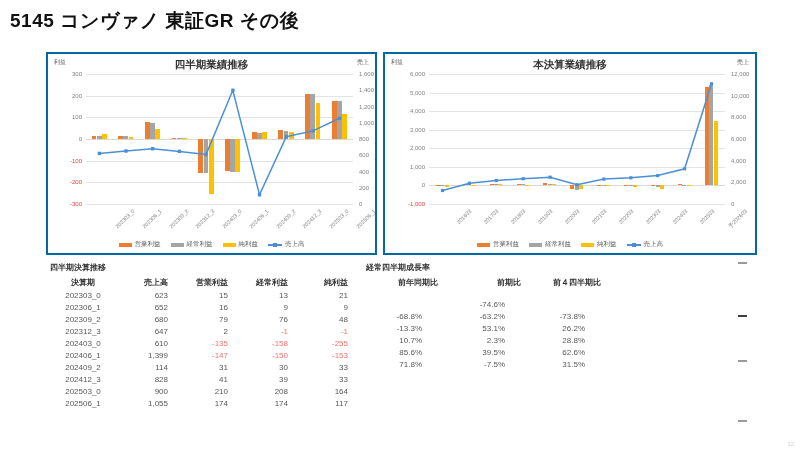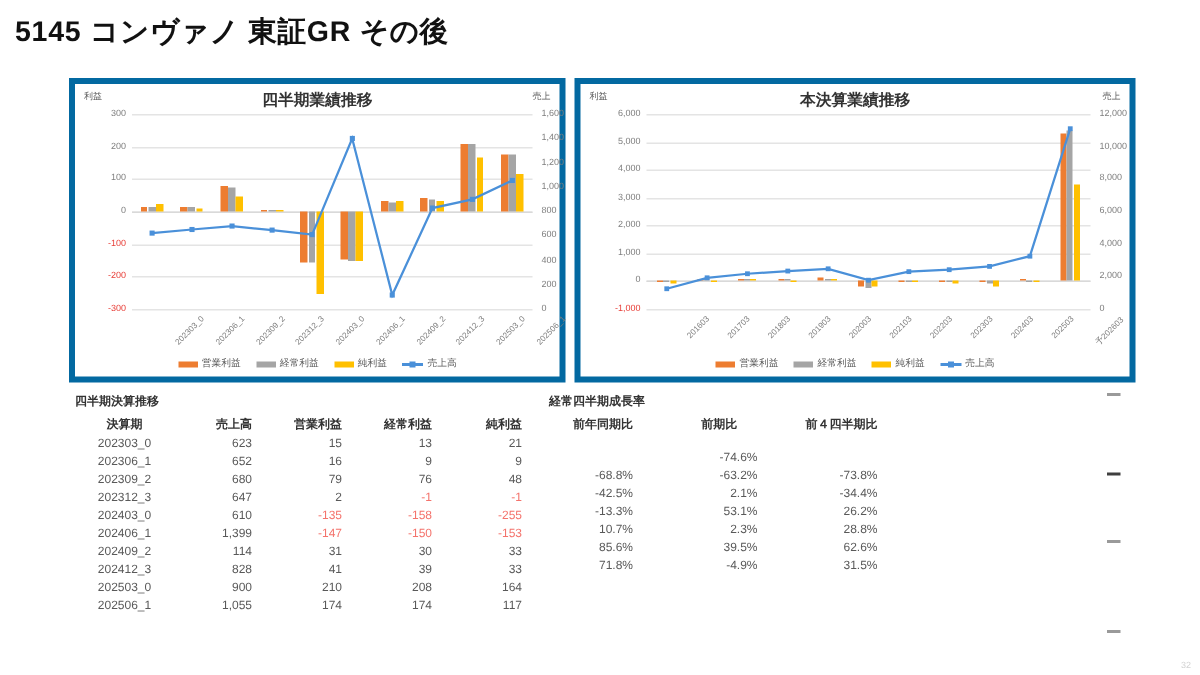--- a/index.html
+++ b/index.html
@@ -10,21 +10,21 @@
     overflow:hidden; position:relative;
   }
   
   #page-title {
     position:absolute; left:10px; top:8px;
     font-size:19px; font-weight:bold; color:#111; letter-spacing:0.5px;
     white-space:nowrap;
   }
   
   .chart-card {
-    position:absolute; background:#fff; border:4px solid #0369a1;
+    position:absolute; background:#fff; border:2px solid #0369a1;
   }
   #chart-quarterly { left:46px;  top:52px; width:331px; height:203px; }
   #chart-annual    { left:383px; top:52px; width:374px; height:203px; }
 
   .chart-title {
     position:absolute; left:0; right:0; top:4px; text-align:center;
     font-size:10.5px; font-weight:bold; color:#333;
   }
   .axis-cap { position:absolute; font-size:6px; color:#595959; }
   .axis-cap.left  { left:6px; top:4px; }
@@ -88,21 +88,21 @@
   #table-quarterly td.neg { color:#f4736c; }
   #table-quarterly thead th.period-h { width:66px; }
   #table-quarterly thead th.num-h { width:60px; padding-right:8px; text-align:right; }
 
   #table-growth {
     position:absolute; left:366px; top:262px;
     font-size:8px; color:#595959; border-collapse:collapse;
   }
   #table-growth td, #table-growth th { padding:1.5px 0; font-weight:normal; }
   #table-growth .g-caption { font-size:8px; font-weight:bold; color:#333; text-align:left; padding-bottom:2px; }
-  #table-growth thead th { font-weight:bold; color:#333; text-align:center; }
+  #table-growth thead th { font-weight:bold; color:#333; text-align:right; }
   #table-growth th.h1 { width:72px; }
   #table-growth th.h2 { width:83px; }
   #table-growth th.h3 { width:80px; }
   #table-growth td.g { text-align:right; padding-right:16px; }
 
   
   .clip-mark { position:absolute; background:#3f3f3f; height:2px; width:9px; }
   .clip-mark.gray { background:#9a9a9a; }
 
   #page-number {
@@ -446,42 +446,37 @@
         <td class="g"></td>
         <td class="g">-74.6%</td>
         <td class="g"></td>
       </tr>
       <tr>
         <td class="g">-68.8%</td>
         <td class="g">-63.2%</td>
         <td class="g">-73.8%</td>
       </tr>
       <tr>
-        <td class="g">-42.5%</td>
-        <td class="g">2.1%</td>
-        <td class="g">-34.4%</td>
-      </tr>
-      <tr>
         <td class="g">-13.3%</td>
         <td class="g">53.1%</td>
         <td class="g">26.2%</td>
       </tr>
       <tr>
         <td class="g">10.7%</td>
         <td class="g">2.3%</td>
         <td class="g">28.8%</td>
       </tr>
       <tr>
         <td class="g">85.6%</td>
         <td class="g">39.5%</td>
         <td class="g">62.6%</td>
       </tr>
       <tr>
         <td class="g">71.8%</td>
-        <td class="g">-4.9%</td>
+        <td class="g">-7.5%</td>
         <td class="g">31.5%</td>
       </tr>
     </tbody>
 </table>
 
 <div class="clip-mark gray" style="left:738px; top:262px;"></div>
 <div class="clip-mark" style="left:738px; top:315px;"></div>
 <div class="clip-mark gray" style="left:738px; top:360px;"></div>
 <div class="clip-mark gray" style="left:738px; top:420px;"></div>
 

